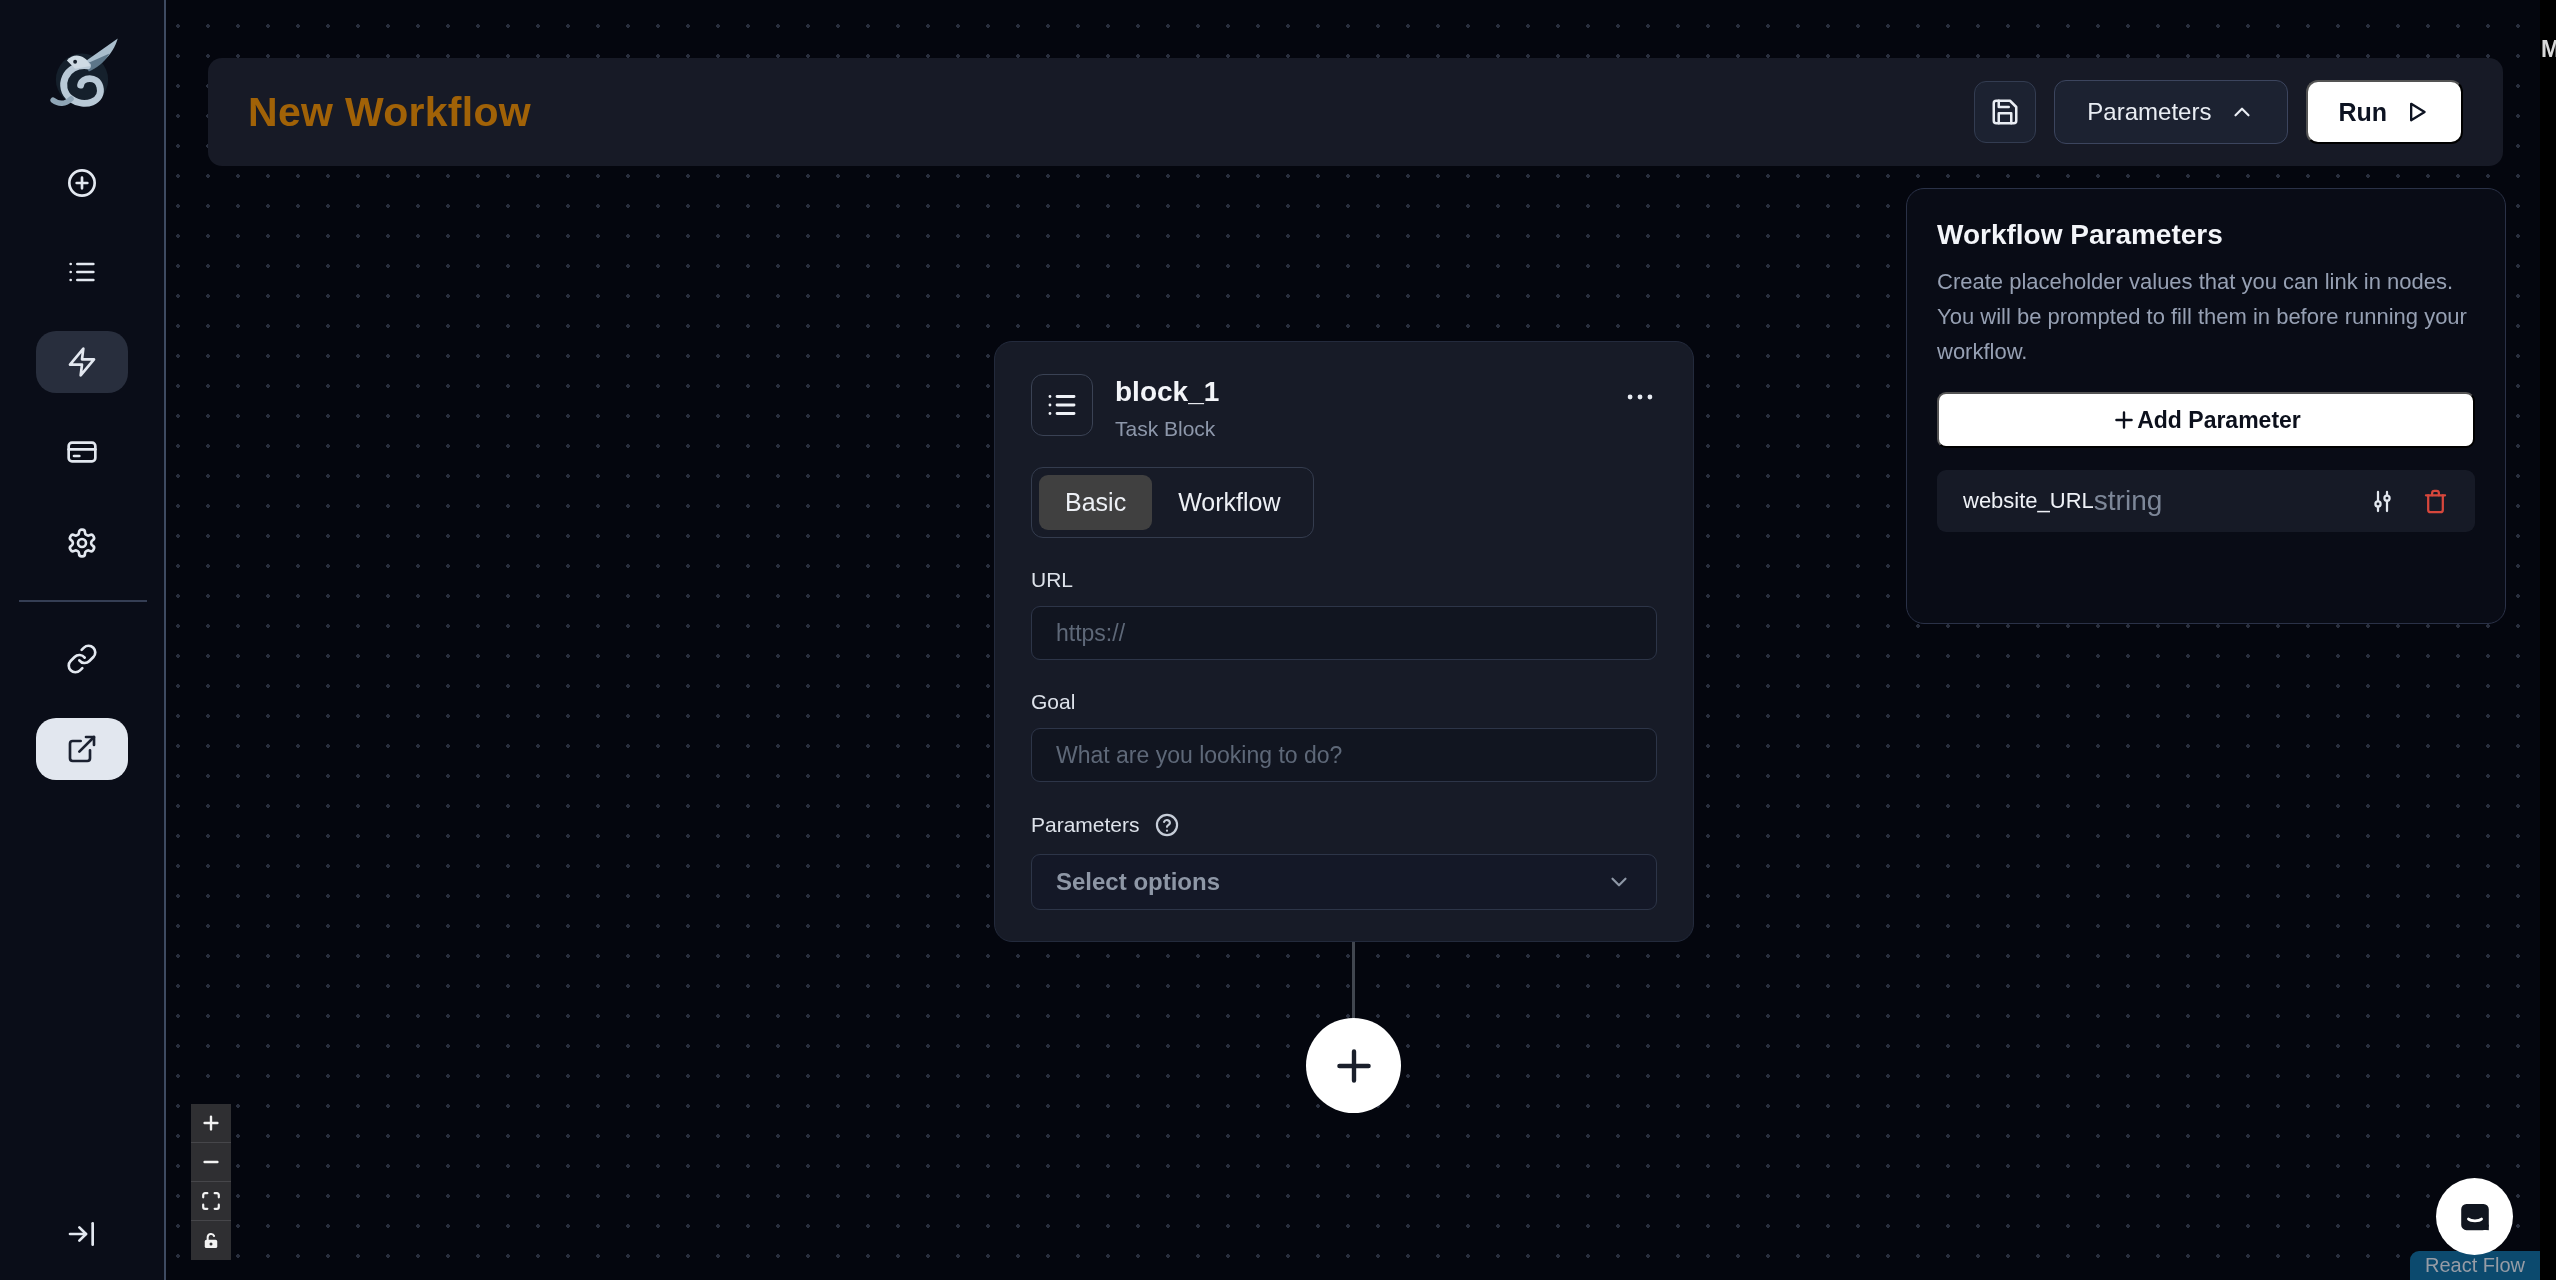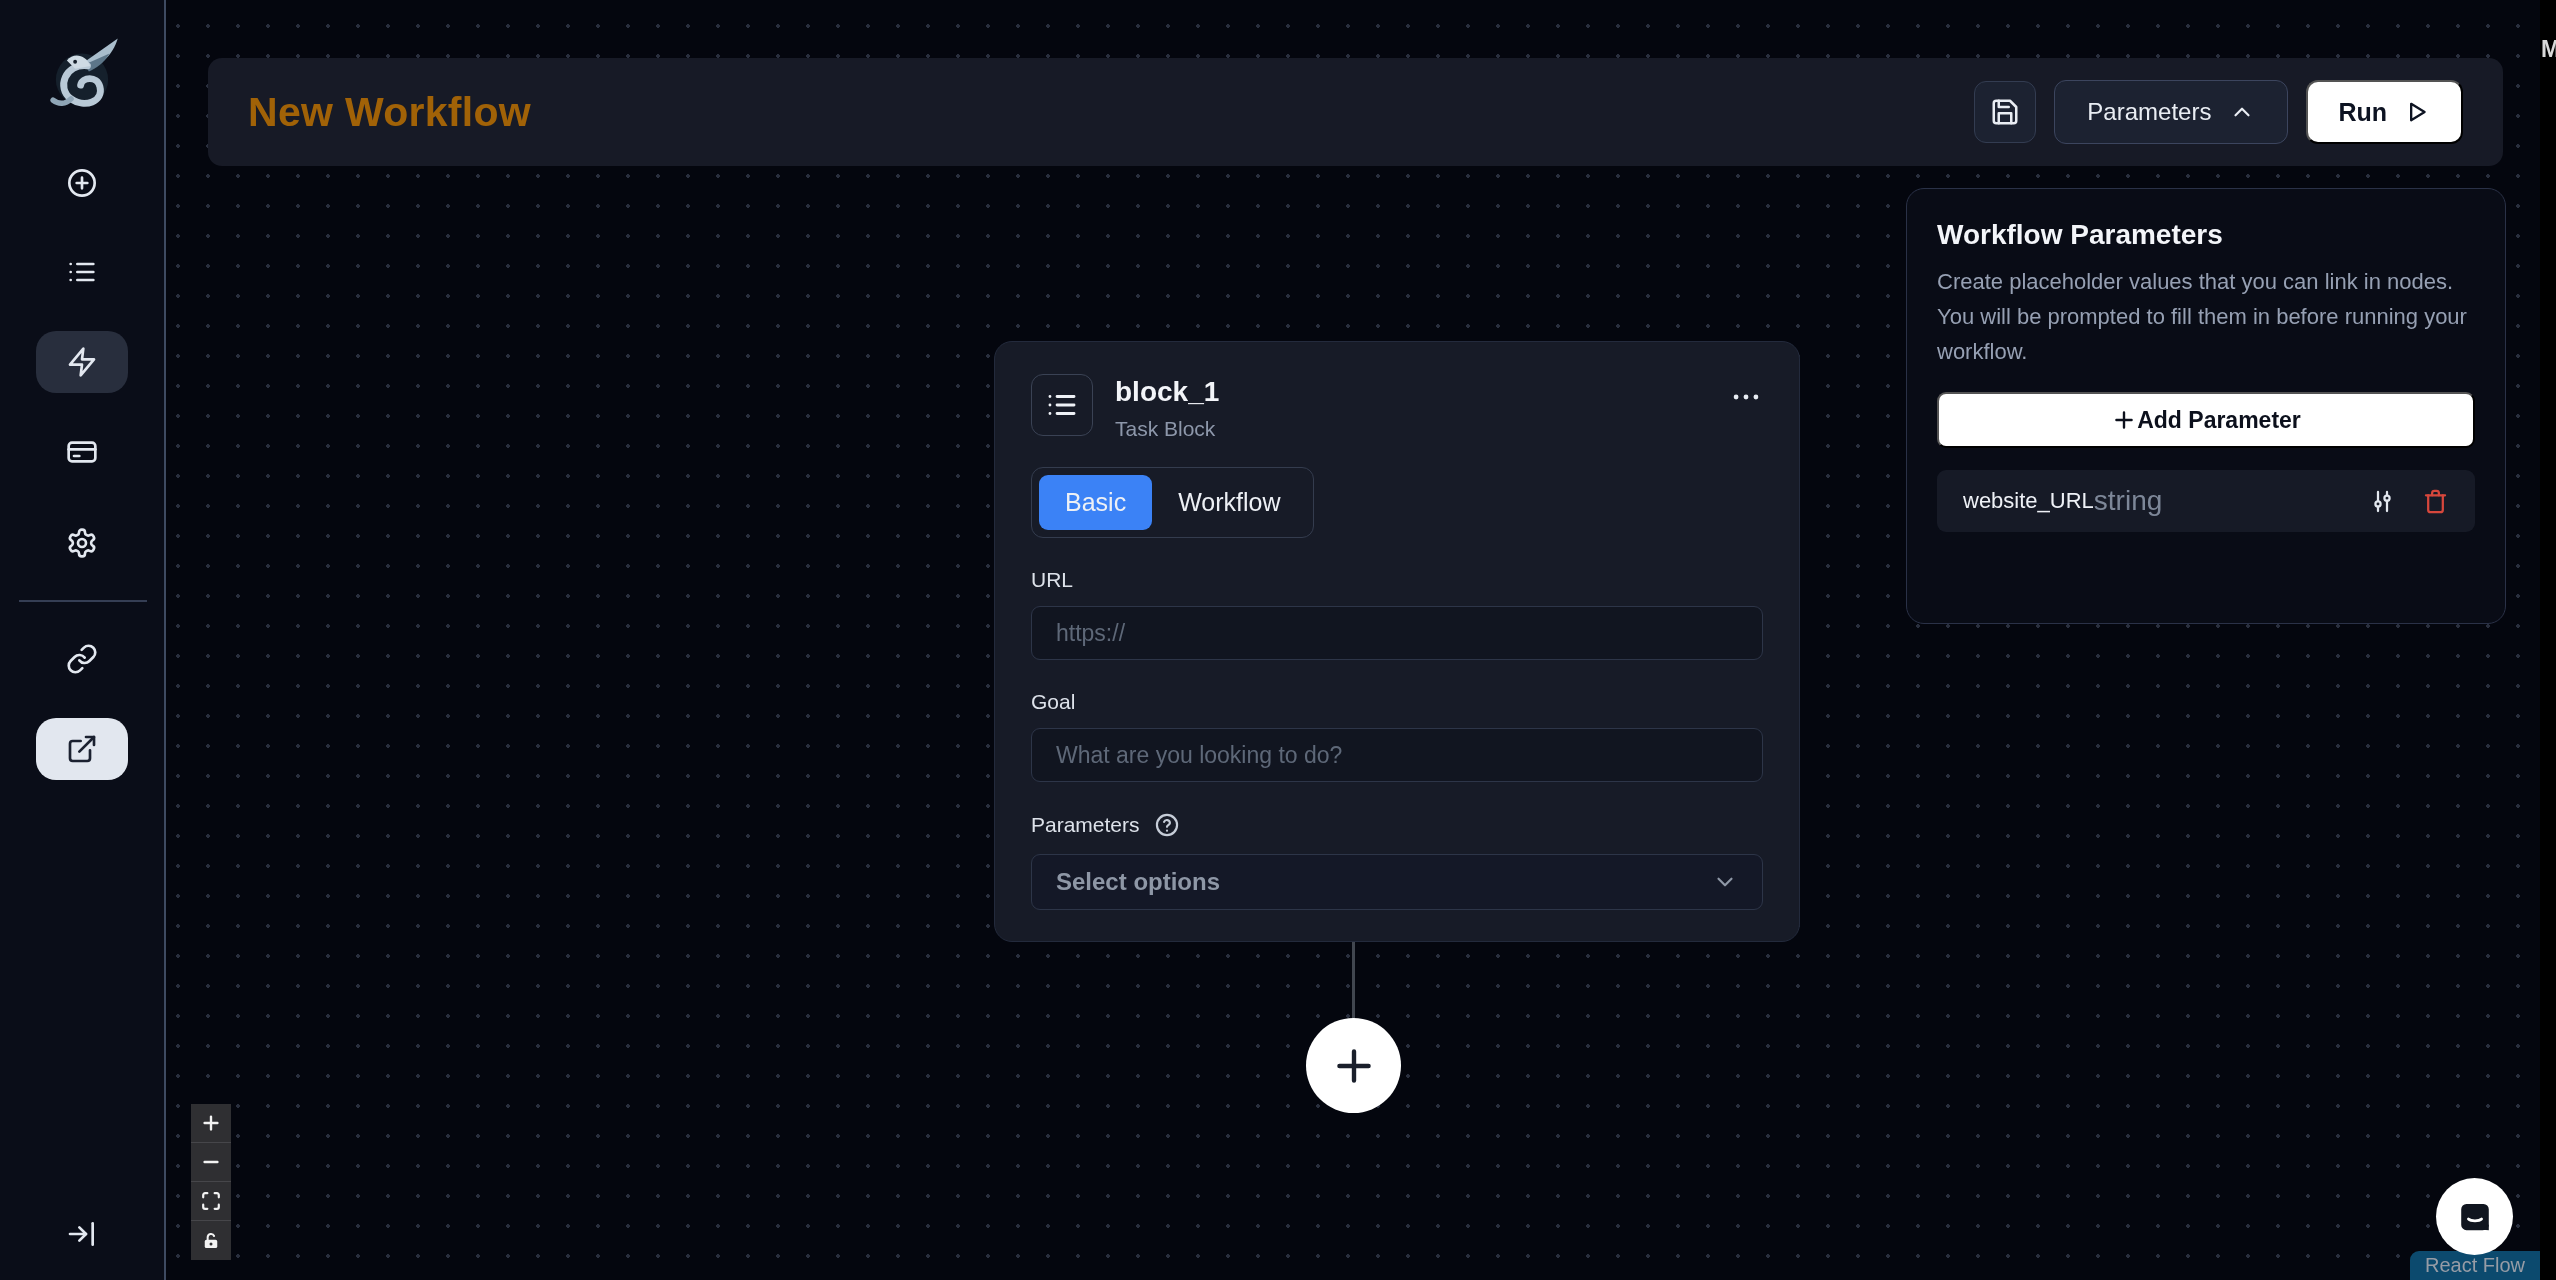--- a/index.html
+++ b/index.html
@@ -48,36 +48,36 @@
     background: #1c2231; color: #e9edf3; display: flex; align-items: center; gap: 18px;
     font-size: 24px; cursor: pointer;
   }
   .run-btn {
     height: 64px; padding: 0 30px; border-radius: 12px; background: #ffffff; color: #0d1322;
     display: flex; align-items: center; gap: 16px; font-size: 25px; font-weight: 600; cursor: pointer;
   }
 
   
   .card {
-    position: absolute; left: 994px; top: 341px; width: 806px; height: 601px;
+    position: absolute; left: 994px; top: 341px; width: 700px; height: 601px;
     background: #171b27; border: 1px solid #232a3c; border-radius: 18px;
     padding: 32px 36px; z-index: 3;
   }
   .card-head { display: flex; align-items: flex-start; }
   .card-icon {
     width: 62px; height: 62px; border: 1.5px solid #3a4254; border-radius: 12px;
     display: flex; align-items: center; justify-content: center; color: #eef1f6;
   }
   .card-titles { margin-left: 22px; padding-top: 2px; }
   .card-name { font-size: 28px; font-weight: 600; color: #f3f5f9; }
   .card-type { margin-top: 9px; font-size: 21px; color: #8d97aa; }
   .card-menu { margin-left: auto; color: #e7ebf2; padding-top: 6px; cursor: pointer; }
   .tabs { margin-top: 26px; display: inline-flex; border: 1px solid #343c4e; border-radius: 12px; padding: 7px; }
   .tab { padding: 13px 26px; font-size: 25px; color: #edf0f5; border-radius: 9px; cursor: pointer; }
-  .tab.active { background: #3b82f6; }
+  .tab.active { background: #404040; }
   .field-label { margin-top: 30px; font-size: 21px; color: #dde2ea; display: flex; align-items: center; gap: 14px; }
   .text-input {
     margin-top: 14px; width: 100%; height: 54px; background: #111520;
     border: 1px solid #2d3548; border-radius: 9px; padding: 0 24px;
     font-size: 23px; color: #e8ecf2; font-family: "Liberation Sans", sans-serif; outline: none;
   }
   .text-input::placeholder { color: #5e6878; opacity: 1; }
   .select {
     margin-top: 16px; height: 56px; border: 1px solid #2d3548; border-radius: 9px; background: #141827;
     display: flex; align-items: center; justify-content: space-between; padding: 0 24px;

